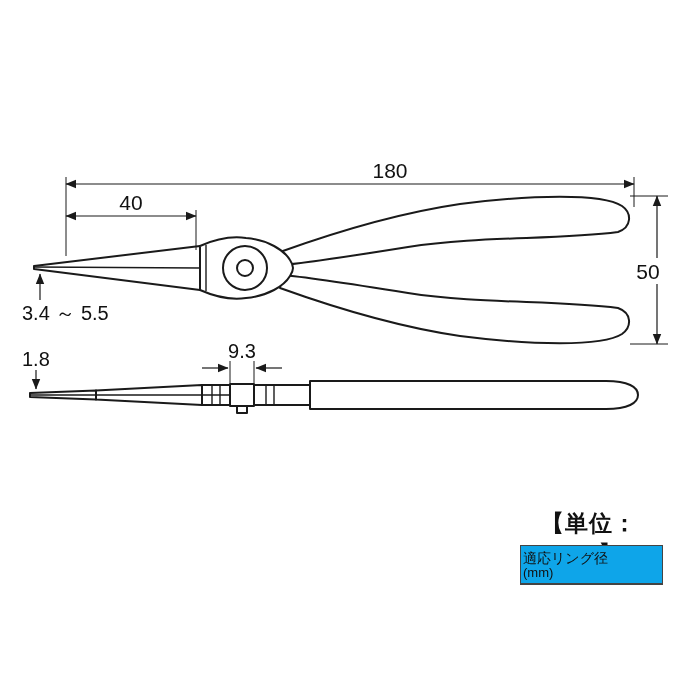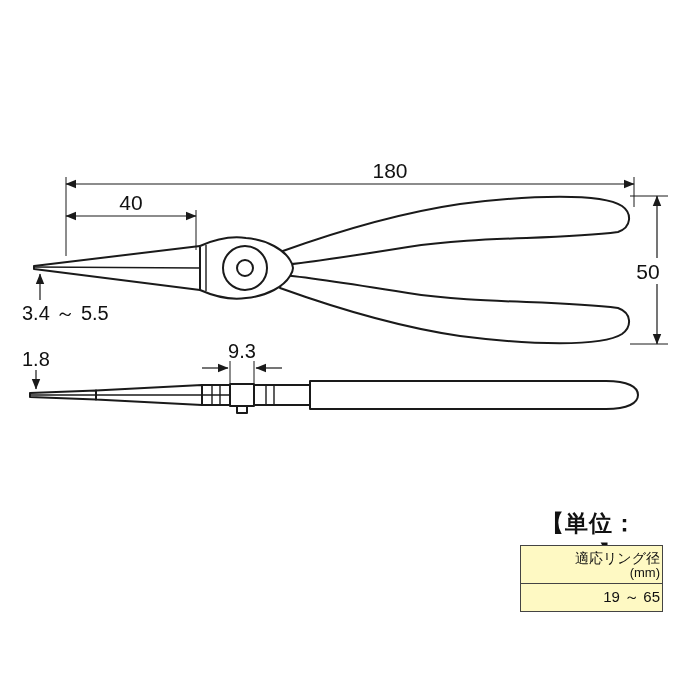--- a/index.html
+++ b/index.html
@@ -13,21 +13,21 @@
   .dimline{stroke:#1a1a1a;stroke-width:1.2;fill:none;}
   .extline{stroke:#1a1a1a;stroke-width:1;fill:none;}
   .dim-label{font-family:"Liberation Sans",sans-serif;font-size:21px;fill:#111;}
   .dim-label-sm{font-family:"Liberation Sans",sans-serif;font-size:20px;fill:#111;}
   .unit-label{
     position:absolute;left:514px;top:508px;width:150px;
     font-size:23px;font-weight:bold;letter-spacing:1px;text-align:center;
   }
   .spec-table{
     position:absolute;left:520px;top:545px;width:141px;
-    border:1px solid #444;background:#fef9c3;text-align:right;
+    border:1px solid #444;background:#0ea5e9;text-align:left;
   }
   .spec-table .hdr{
     padding:4px 2px 2px 2px;border-bottom:1px solid #444;line-height:1.15;
   }
   .spec-table .hdr .t{font-size:14px;display:block;}
   .spec-table .hdr .u{font-size:13px;display:block;}
   .spec-table .val{font-size:15px;padding:4px 2px;}
 </style>
 </head>
 <body>
@@ -108,14 +108,13 @@
   </g>
 </svg>
 
 <div class="unit-label">【単位：mm】</div>
 
 <div class="spec-table">
   <div class="hdr">
     <span class="t">適応リング径</span>
     <span class="u">(mm)</span>
   </div>
-  <div class="val">19 ～ 65</div>
 </div>
 
 </body></html>

